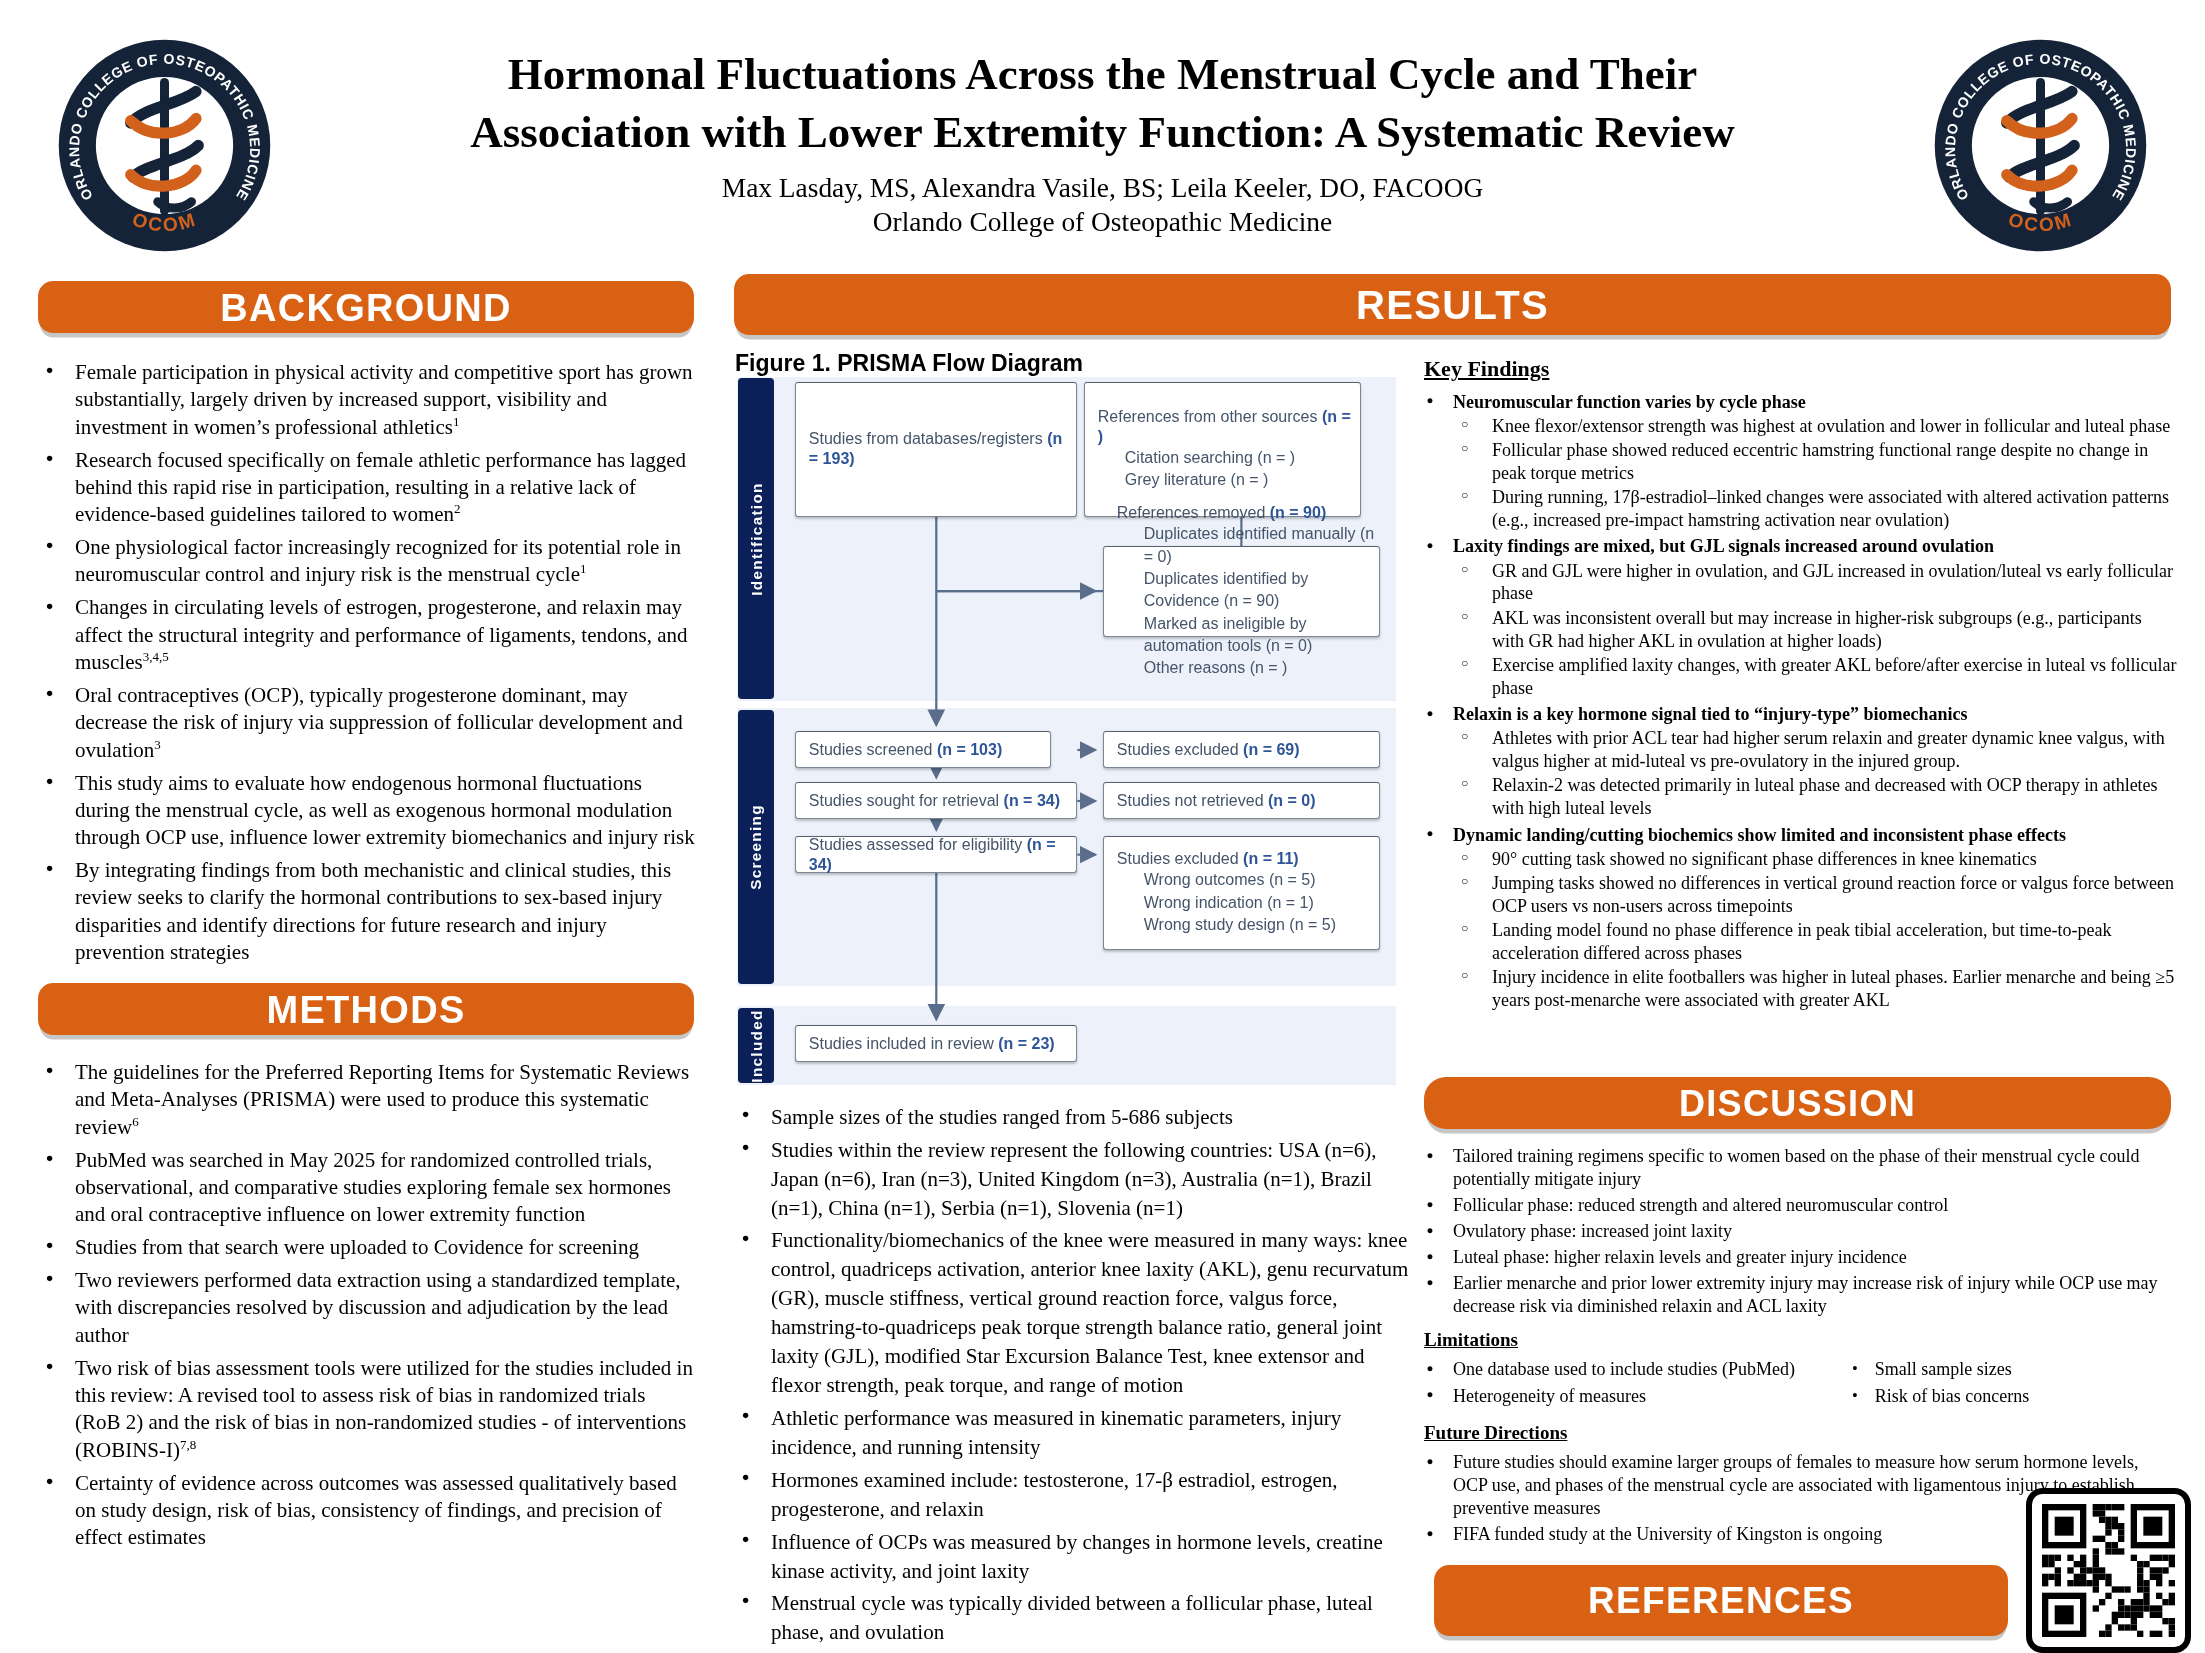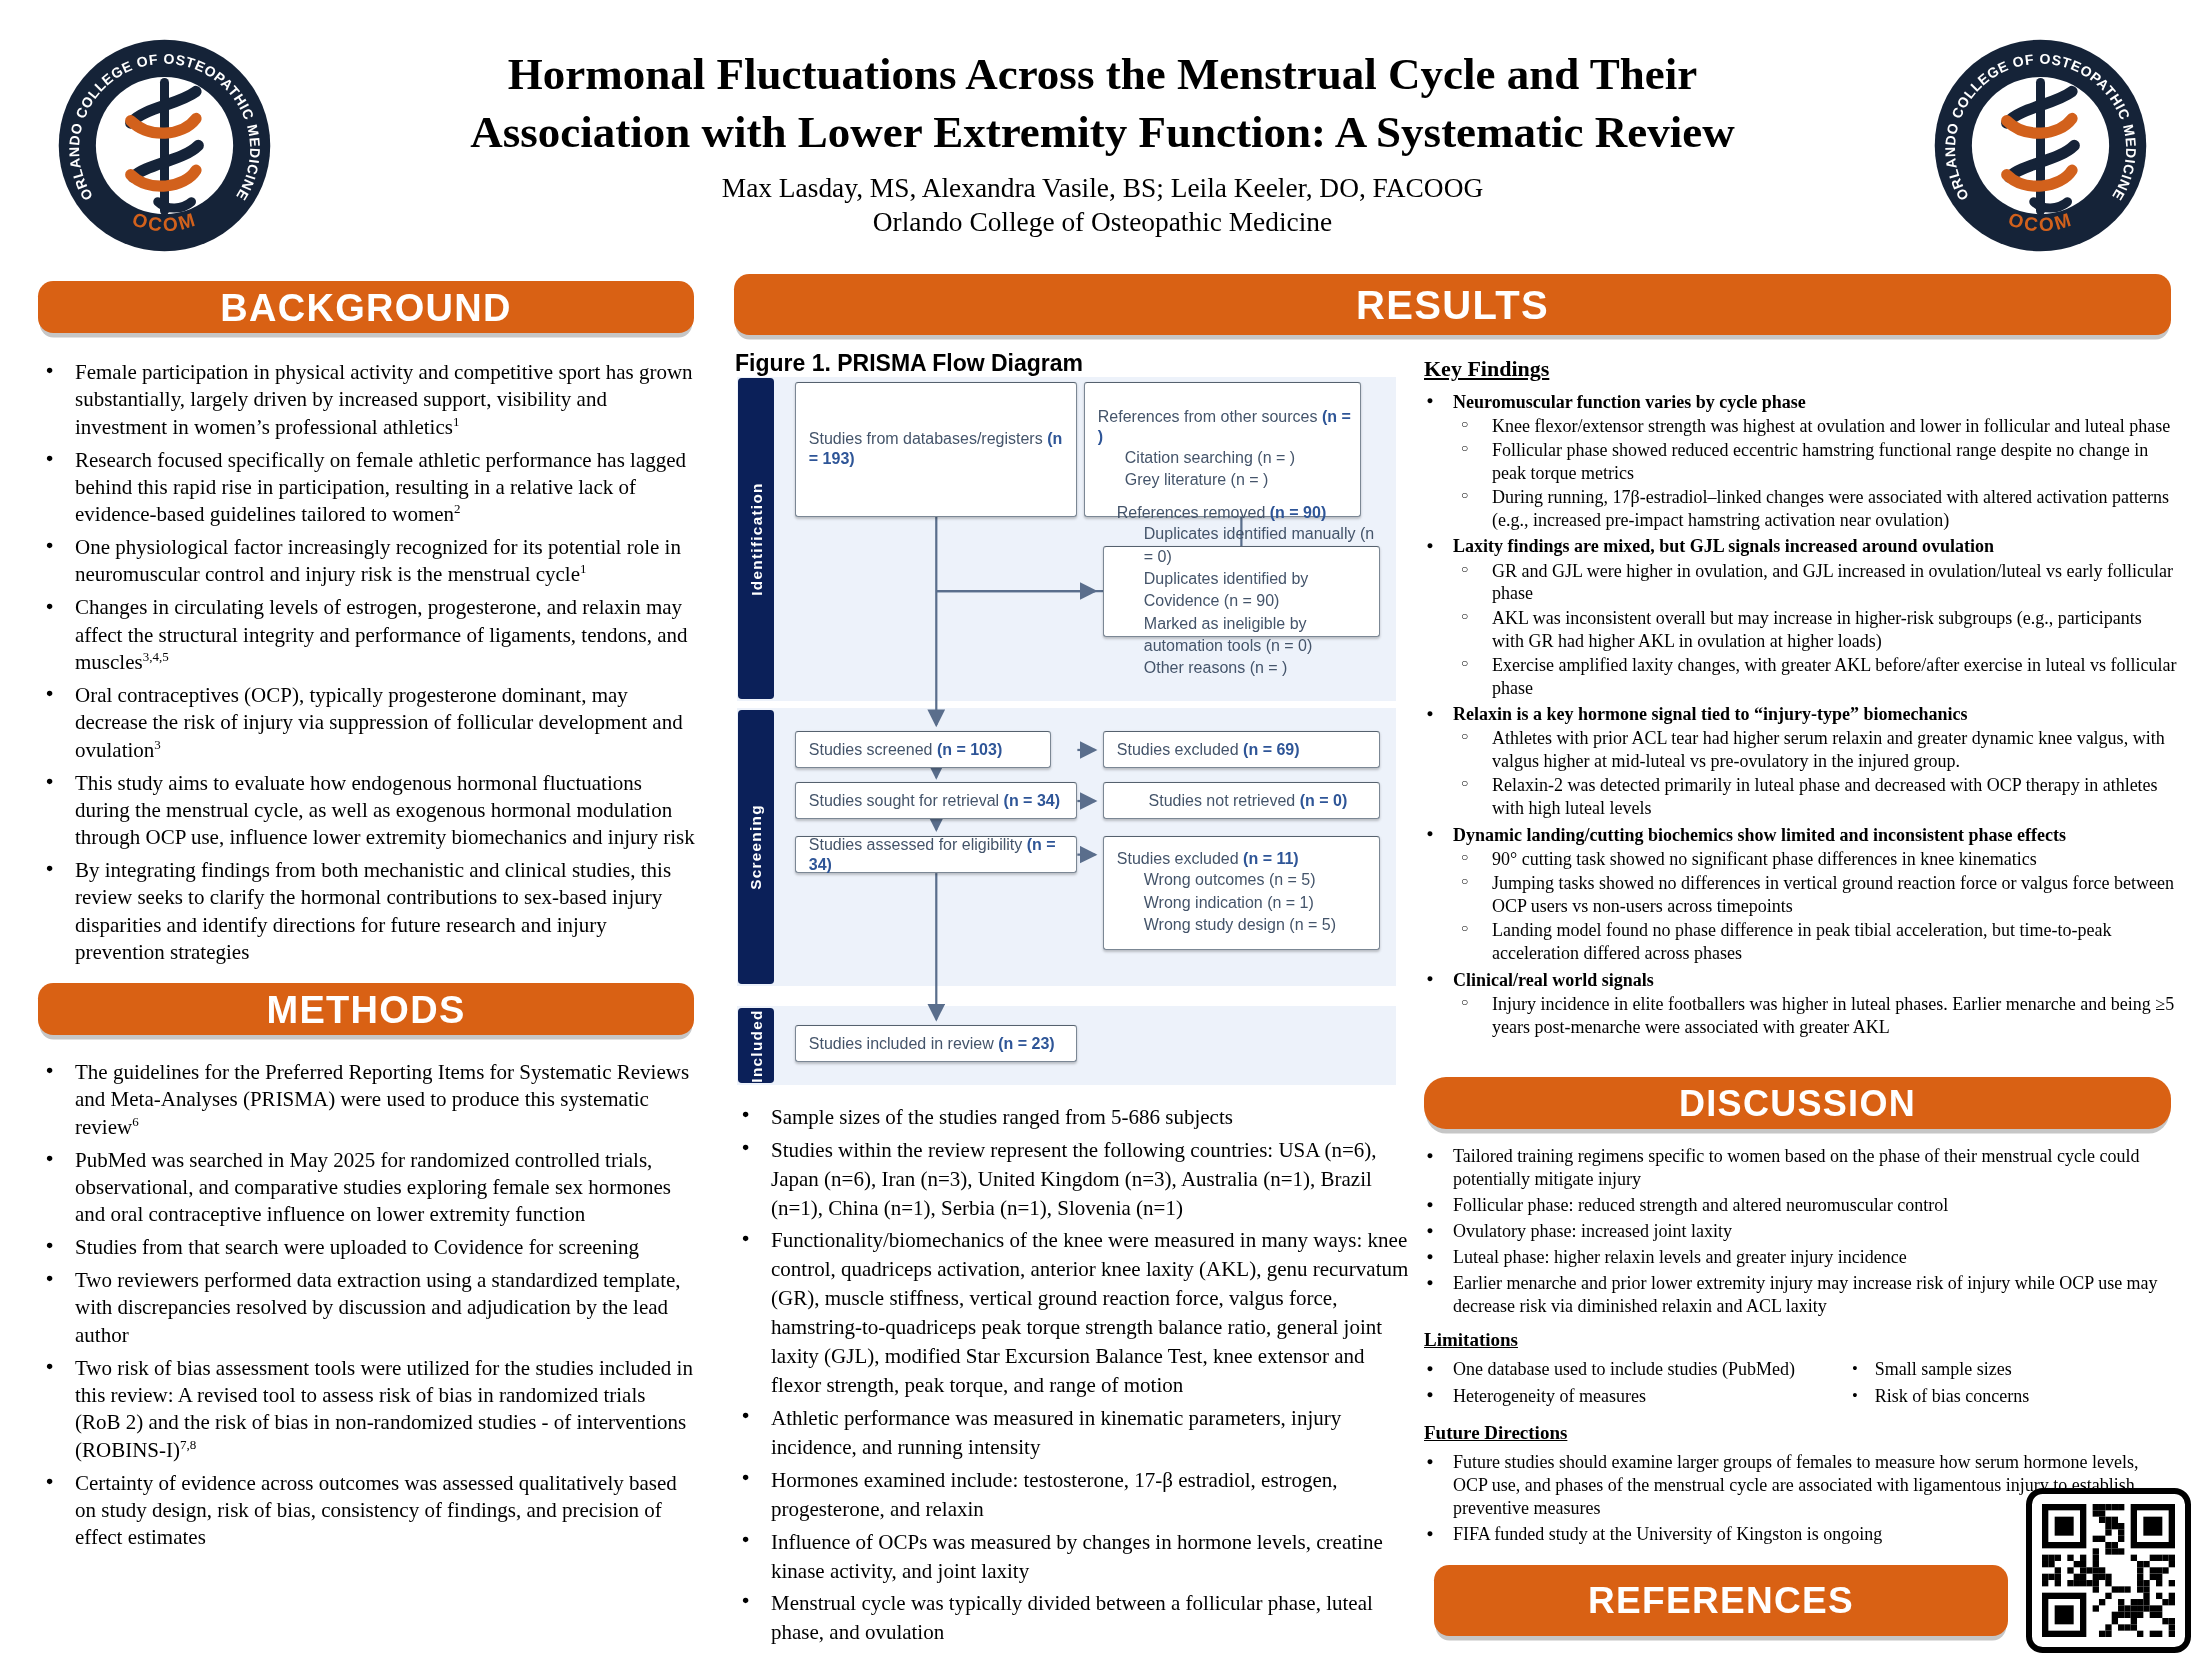--- a/index.html
+++ b/index.html
@@ -73,21 +73,21 @@
         padding-left:12.8px;box-sizing:border-box;box-shadow:0 1.3px 2.6px rgba(0,0,0,.22);}
   .pmain{font-family:"Liberation Sans",sans-serif;font-size:16px;color:#44546A;line-height:1.25;}
   .pn{color:#2E5597;font-weight:700;}
   .psub{font-family:"Liberation Sans",sans-serif;font-size:16px;line-height:1.4;color:#44546A;padding-left:27px;}
   .bx-a{left:58px;top:7.7px;width:282px;height:135px;}
   .bx-b{left:347px;top:7.7px;width:277px;height:135px;}
   .bx-c{left:366px;top:172px;width:277px;height:91px;}
   .bx-screened{left:58px;top:357px;width:256px;height:37px;}
   .bx-excl1{left:366px;top:357px;width:277px;height:37px;}
   .bx-retr{left:58px;top:408px;width:282px;height:37px;}
-  .bx-notretr{left:366px;top:408px;width:277px;height:37px;align-items:center;}
+  .bx-notretr{left:366px;top:408px;width:277px;height:37px;}
   .bx-elig{left:58px;top:462px;width:282px;height:37px;}
   .bx-excl2{left:366px;top:462px;width:277px;height:114px;}
   .bx-incl{left:58px;top:651px;width:282px;height:37px;}
   #prisma svg.arrows{position:absolute;left:0;top:0;}
 
   
   .qr{position:absolute;left:2026px;top:1488px;width:133px;height:133px;background:#fff;
       border:6.4px solid #000;border-radius:16.6px;padding:10.2px;}
 </style>
 </head>
@@ -267,21 +267,20 @@
         <div class="kf-s">GR and GJL were higher in ovulation, and GJL increased in ovulation/luteal vs early follicular phase</div>
         <div class="kf-s">AKL was inconsistent overall but may increase in higher-risk subgroups (e.g., participants with GR had higher AKL in ovulation at higher loads)</div>
         <div class="kf-s">Exercise amplified laxity changes, with greater AKL before/after exercise in luteal vs follicular phase</div>
         <div class="kf-t">Relaxin is a key hormone signal tied to “injury-type” biomechanics</div>
         <div class="kf-s">Athletes with prior ACL tear had higher serum relaxin and greater dynamic knee valgus, with valgus higher at mid-luteal vs pre-ovulatory in the injured group.</div>
         <div class="kf-s">Relaxin-2 was detected primarily in luteal phase and decreased with OCP therapy in athletes with high luteal levels</div>
         <div class="kf-t">Dynamic landing/cutting biochemics show limited and inconsistent phase effects</div>
         <div class="kf-s">90° cutting task showed no significant phase differences in knee kinematics</div>
         <div class="kf-s">Jumping tasks showed no differences in vertical ground reaction force or valgus force between OCP users vs non-users across timepoints</div>
         <div class="kf-s">Landing model found no phase difference in peak tibial acceleration, but time-to-peak acceleration differed across phases</div>
-        <div class="kf-t">Clinical/real world signals</div>
         <div class="kf-s">Injury incidence in elite footballers was higher in luteal phases. Earlier menarche and being ≥5 years post-menarche were associated with greater AKL</div>
       </div>
   </div>
 
   <div class="bar bar-discussion">DISCUSSION</div>
 
   <div id="discussion-block">
     <ul class="blist" id="discussion-list">
         <li class="b1"><span>Tailored training regimens specific to women based on the phase of their menstrual cycle could potentially mitigate injury</span></li>
         <li class="b1"><span>Follicular phase: reduced strength and altered neuromuscular control</span></li>

